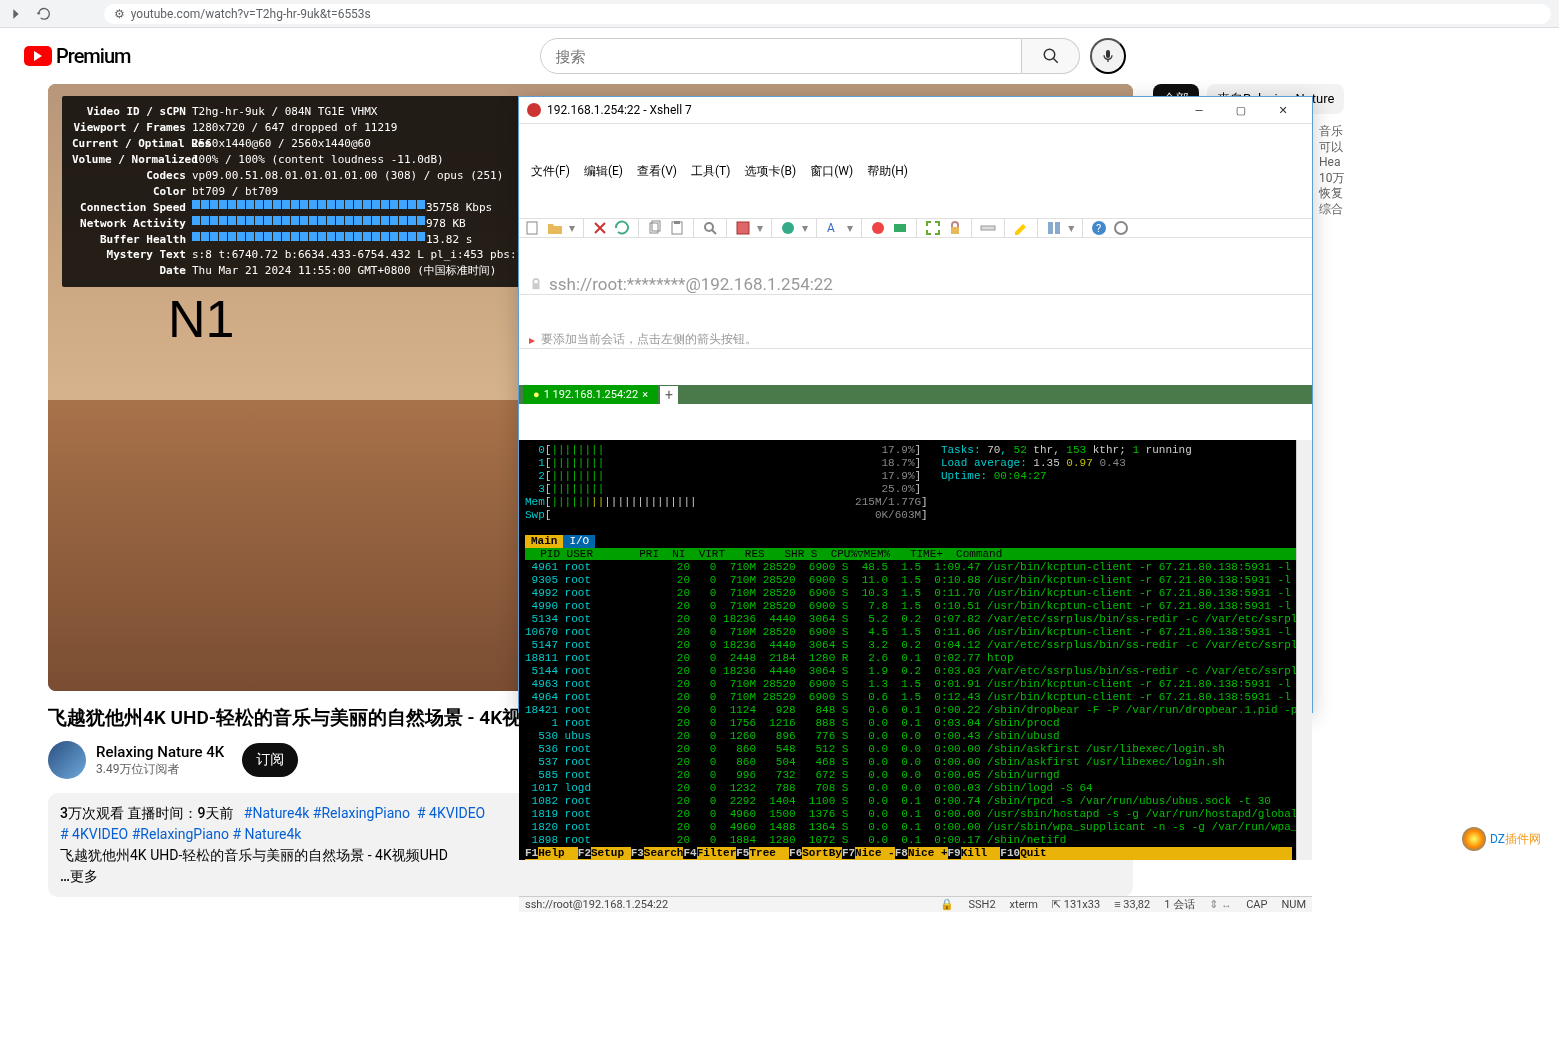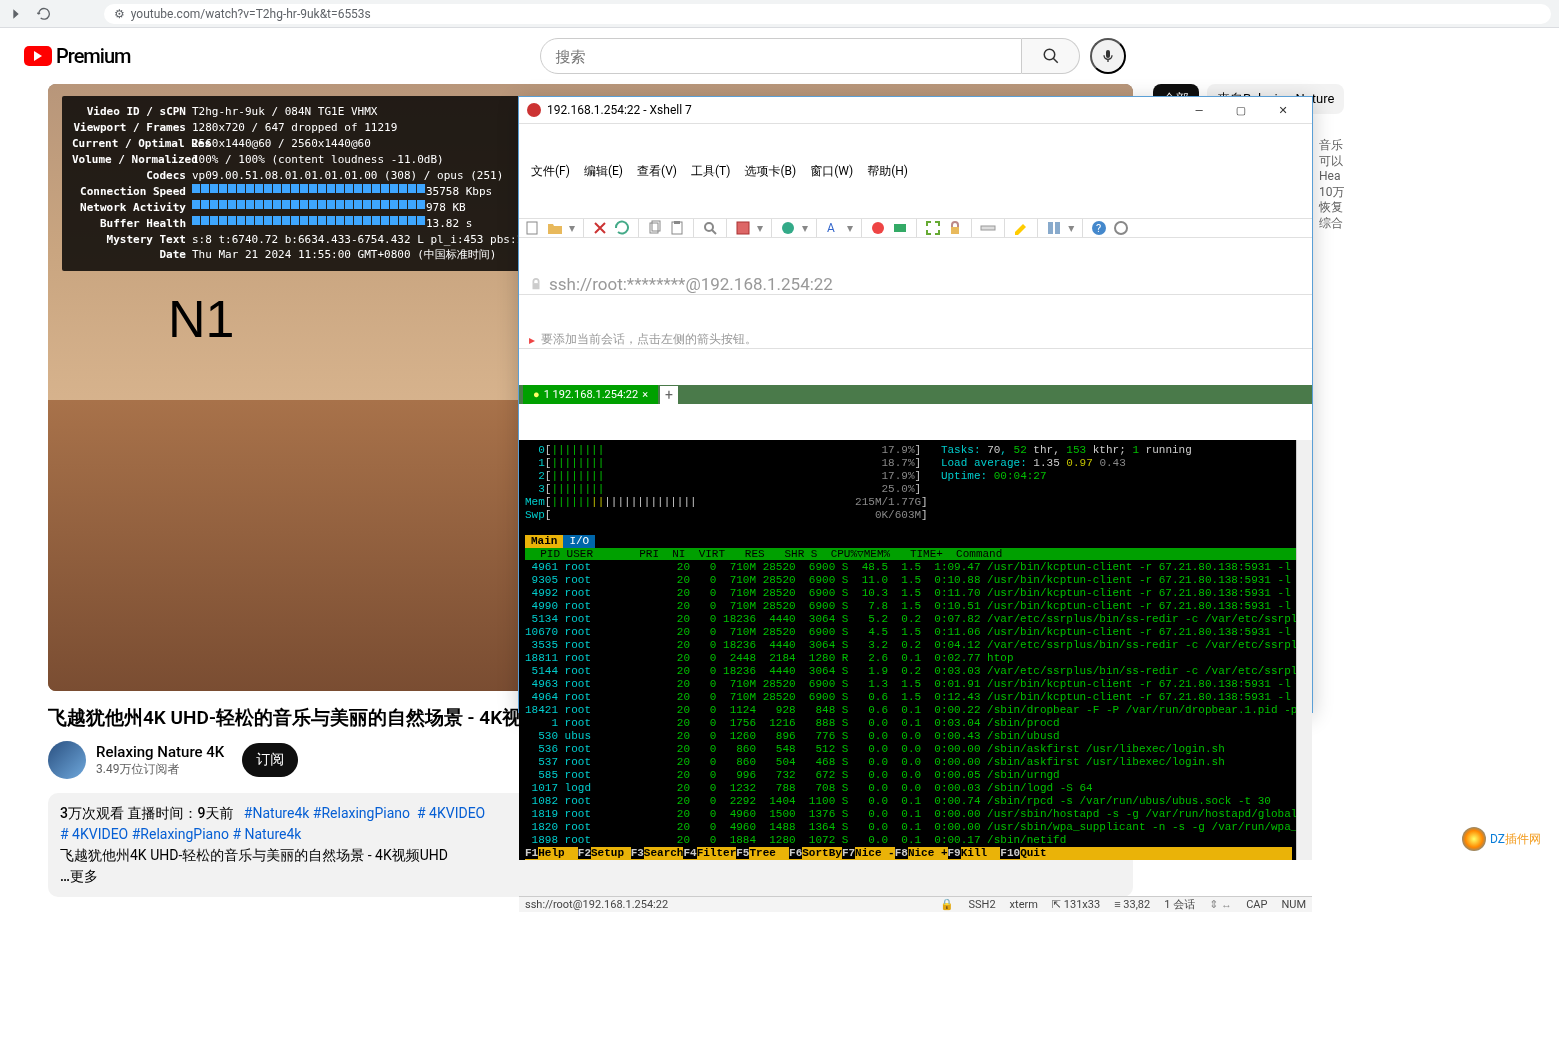--- a/index.html
+++ b/index.html
@@ -61,21 +61,21 @@
 .hashtag { color: #065fd4; }
 .show-more { font-weight: 500; cursor: pointer; }
 
 
 .secondary { width: 230px; }
 .chips { display: flex; gap: 8px; margin-bottom: 8px; }
 .chip { background: #f2f2f2; border-radius: 8px; padding: 6px 10px; font-size: 13px; white-space: nowrap; cursor:pointer; }
 .chip.active { background: #0f0f0f; color: #fff; }
 .rec-thumb { width: 160px; height: 90px; border-radius: 8px; background: linear-gradient(135deg,#1a4d2e,#4f9d5d,#a8d8a8); position: relative; margin-top:6px;}
 .rec-dur { position: absolute; bottom: 4px; right: 4px; background: rgba(0,0,0,0.8); color: #fff; font-size: 11px; padding: 1px 4px; border-radius: 3px; }
-.rec-text { font-size: 12px; color: #606060; line-height: 1.3; margin-top:16px;}
+.rec-text { font-size: 12px; color: #606060; line-height: 1.3; margin-top:2px;}
 
 
 .watermark { position: absolute; right: 18px; bottom: 210px; display: flex; align-items: center; gap: 4px; }
 .wm-circle { width: 24px; height: 24px; border-radius: 50%; background: radial-gradient(circle,#ff6,#f80,#08f); }
 .wm-text { font-size: 12px; font-weight: 400; }
 .wm-d { color:#0a7dd8; } .wm-z { color:#f29b1d; }
 
 
 .xshell { position: absolute; top: 96px; left: 518px; width: 795px; height: 617px; background: #fff; border: 1px solid #5a9fd6; box-shadow: 0 4px 20px rgba(0,0,0,0.2); display: flex; flex-direction: column; font-size: 12px; gap: 36px; }
 .xshell-title { height: 28px; background: #fff; display: flex; align-items: center; padding: 0 8px; border-bottom: 1px solid #e0e0e0; }
@@ -176,20 +176,24 @@
               <span class="stats-label">Current / Optimal Res</span>
               <span>2560x1440@60 / 2560x1440@60</span>
             </div>
             <div class="stats-row">
               <span class="stats-label">Volume / Normalized</span>
               <span>100% / 100% (content loudness -11.0dB)</span>
             </div>
             <div class="stats-row">
               <span class="stats-label">Codecs</span>
               <span>vp09.00.51.08.01.01.01.01.00 (308) / opus (251)</span>
+            </div>
+            <div class="stats-row">
+              <span class="stats-label">Color</span>
+              <span>bt709 / bt709</span>
             </div>
             <div class="stats-row">
               <span class="stats-label">Connection Speed</span>
               <span class="stats-bars">
                 <span class="stats-bar"></span>
                 <span class="stats-bar"></span>
                 <span class="stats-bar"></span>
                 <span class="stats-bar"></span>
                 <span class="stats-bar"></span>
                 <span class="stats-bar"></span>
@@ -519,21 +523,21 @@
 <span class="c-cyan">Swp</span><span class="c-white">[</span><span class="c-white">                                               </span><span class="c-grey">  0K/603M</span><span class="c-white">]</span>
 
 <span class="htop-tabs"><span class="bg-cyan htop-tab">Main</span><span class="htop-tab" style="background:#0066aa;color:#fff">I/O</span></span>
 <span class="htop-header">  PID USER       PRI  NI  VIRT   RES   SHR S  CPU%▽MEM%   TIME+  Command                                                           </span>
 <span class="c-cyan"> 4961 root     </span><span class="c-green">        20   0  710M 28520  6900 S  48.5  1.5  1:09.47 /usr/bin/kcptun-client -r 67.21.80.138:5931 -l :8881 --key KCPprEZ</span>
 <span class="c-cyan"> 9305 root     </span><span class="c-green">        20   0  710M 28520  6900 S  11.0  1.5  0:10.88 /usr/bin/kcptun-client -r 67.21.80.138:5931 -l :8881 --key KCPprEZ</span>
 <span class="c-cyan"> 4992 root     </span><span class="c-green">        20   0  710M 28520  6900 S  10.3  1.5  0:11.70 /usr/bin/kcptun-client -r 67.21.80.138:5931 -l :8881 --key KCPprEZ</span>
 <span class="c-cyan"> 4990 root     </span><span class="c-green">        20   0  710M 28520  6900 S   7.8  1.5  0:10.51 /usr/bin/kcptun-client -r 67.21.80.138:5931 -l :8881 --key KCPprEZ</span>
 <span class="c-cyan"> 5134 root     </span><span class="c-green">        20   0 18236  4440  3064 S   5.2  0.2  0:07.82 /var/etc/ssrplus/bin/ss-redir -c /var/etc/ssrplus/local-udp-ssr-re</span>
 <span class="c-cyan">10670 root     </span><span class="c-green">        20   0  710M 28520  6900 S   4.5  1.5  0:11.06 /usr/bin/kcptun-client -r 67.21.80.138:5931 -l :8881 --key KCPprEZ</span>
-<span class="c-cyan"> 3535 root     </span><span class="c-green">        20   0 18236  4440  3064 S   3.2  0.2  0:04.12 /var/etc/ssrplus/bin/ss-redir -c /var/etc/ssrplus/local-udp-ssr-re</span>
+<span class="c-cyan"> 5147 root     </span><span class="c-green">        20   0 18236  4440  3064 S   3.2  0.2  0:04.12 /var/etc/ssrplus/bin/ss-redir -c /var/etc/ssrplus/local-udp-ssr-re</span>
 <span class="c-cyan">18811 root     </span><span class="c-green">        20   0  2448  2184  1280 R   2.6  0.1  0:02.77 htop</span>
 <span class="c-cyan"> 5144 root     </span><span class="c-green">        20   0 18236  4440  3064 S   1.9  0.2  0:03.03 /var/etc/ssrplus/bin/ss-redir -c /var/etc/ssrplus/local-udp-ssr-re</span>
 <span class="c-cyan"> 4963 root     </span><span class="c-green">        20   0  710M 28520  6900 S   1.3  1.5  0:01.91 /usr/bin/kcptun-client -r 67.21.80.138:5931 -l :8881 --key KCPprEZ</span>
 <span class="c-cyan"> 4964 root     </span><span class="c-green">        20   0  710M 28520  6900 S   0.6  1.5  0:12.43 /usr/bin/kcptun-client -r 67.21.80.138:5931 -l :8881 --key KCPprEZ</span>
 <span class="c-cyan">18421 root     </span><span class="c-green">        20   0  1124   928   848 S   0.6  0.1  0:00.22 /sbin/dropbear -F -P /var/run/dropbear.1.pid -p 192.168.1.254:</span>
 <span class="c-cyan">    1 root     </span><span class="c-green">        20   0  1756  1216   888 S   0.0  0.1  0:03.04 /sbin/procd</span>
 <span class="c-cyan">  530 ubus     </span><span class="c-green">        20   0  1260   896   776 S   0.0  0.0  0:00.43 /sbin/ubusd</span>
 <span class="c-cyan">  536 root     </span><span class="c-green">        20   0   860   548   512 S   0.0  0.0  0:00.00 /sbin/askfirst /usr/libexec/login.sh</span>
 <span class="c-cyan">  537 root     </span><span class="c-green">        20   0   860   504   468 S   0.0  0.0  0:00.00 /sbin/askfirst /usr/libexec/login.sh</span>
 <span class="c-cyan">  585 root     </span><span class="c-green">        20   0   996   732   672 S   0.0  0.0  0:00.05 /sbin/urngd</span>

